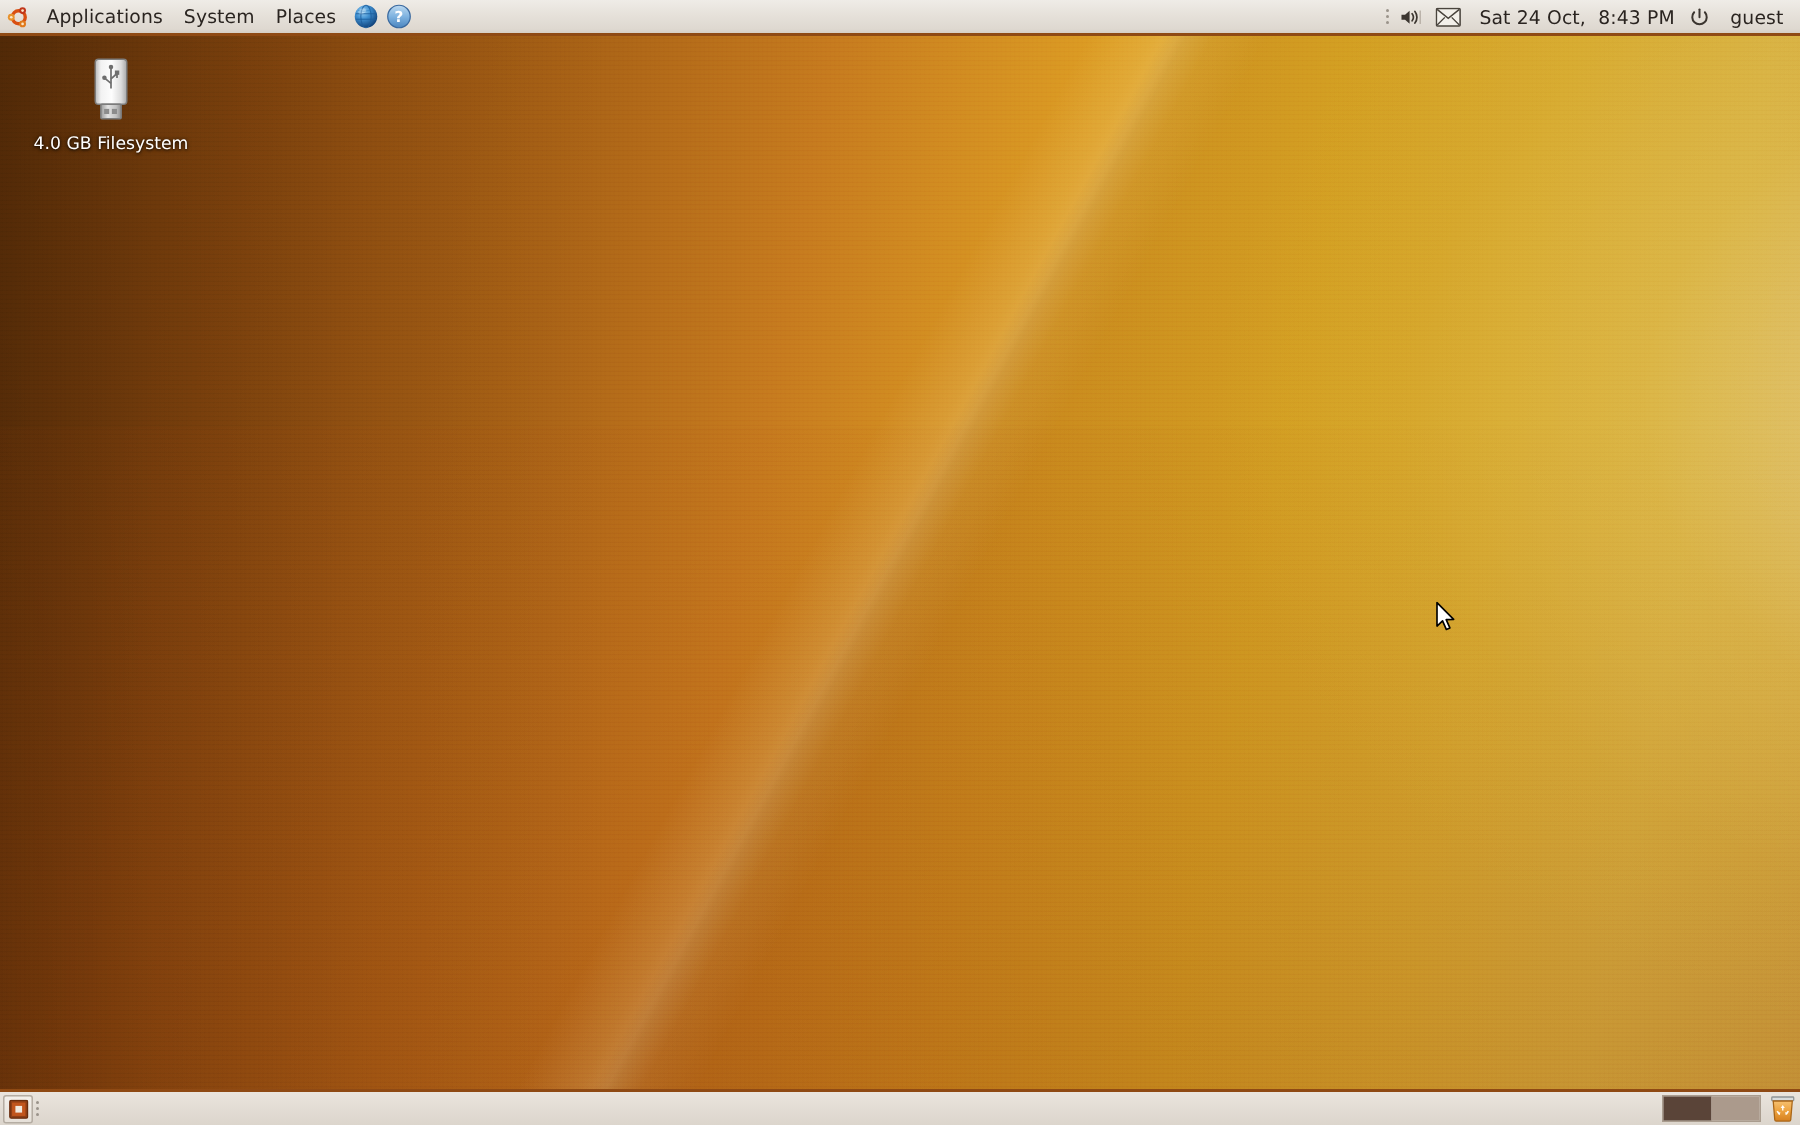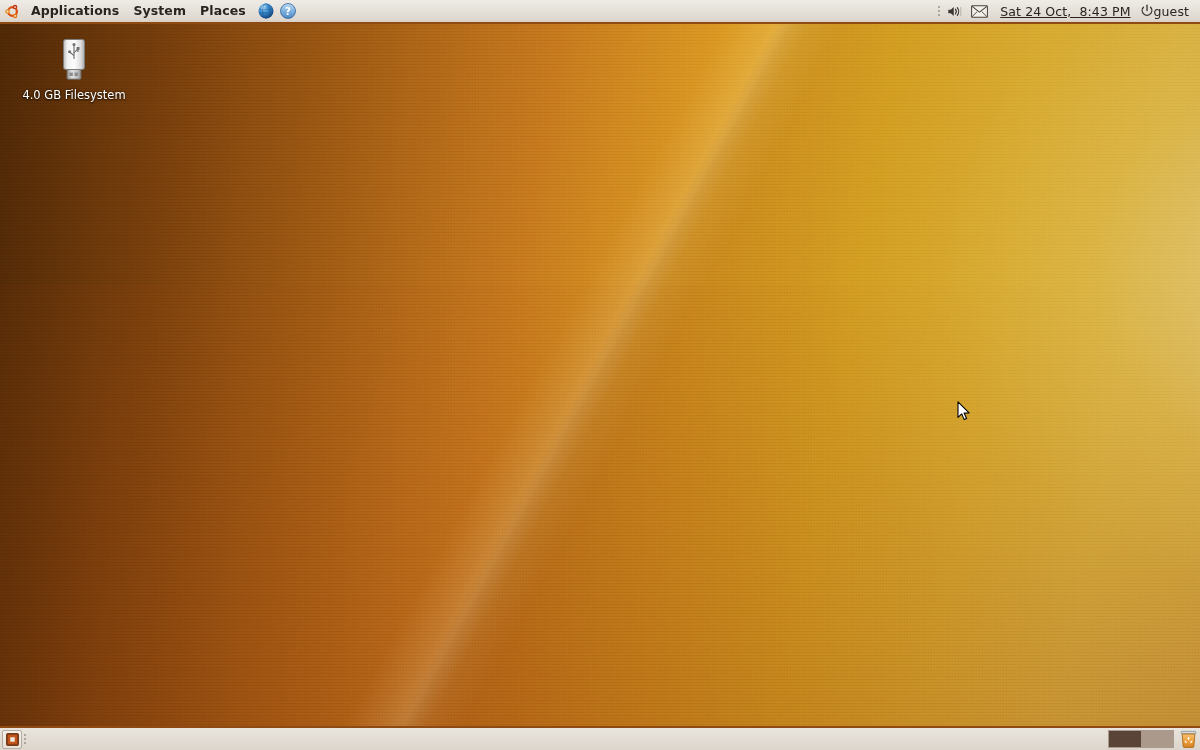--- a/index.html
+++ b/index.html
@@ -142,21 +142,20 @@
     height: 22px;
     padding-right: 6px;
   }
   .panel-menu {
     padding: 2px 7px 3px 7px;
     margin: 0 0px;
     line-height: 15px;
     cursor: default;
     border-radius: 2px;
     white-space: nowrap;
-    font-weight: bold;
   }
   .panel-icon-btn {
     display: flex;
     align-items: center;
     justify-content: center;
     height: 22px;
     padding: 0 2px;
     cursor: default;
   }
   #ubuntu-logo { padding-left: 4px; padding-right: 3px; }
@@ -165,26 +164,25 @@
     font-size: 12.5px;
     color: #2a2420;
     white-space: nowrap;
     letter-spacing: 0.1px;
   }
   #clock {
     padding: 2px 6px;
     font-size: 12.5px;
     white-space: pre;
     cursor: default;
-    text-decoration: underline;
   }
   #session-menu {
     display: flex;
-    align-items: flex-start;
-    gap: 0;
+    align-items: flex-end;
+    gap: 14px;
     padding: 2px 5px 2px 3px;
     cursor: default;
   }
   .grip-dots {
     display: flex;
     flex-direction: column;
     justify-content: center;
     gap: 2px;
     height: 14px;
     padding: 0 4px 0 2px;

